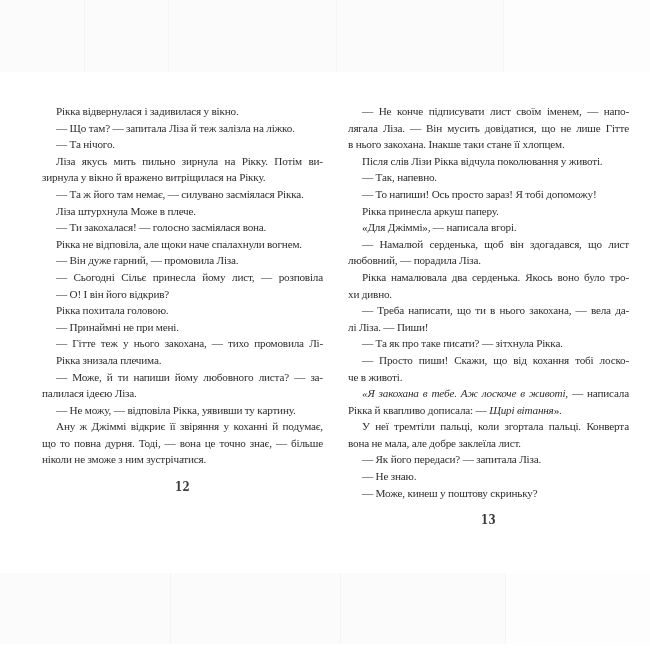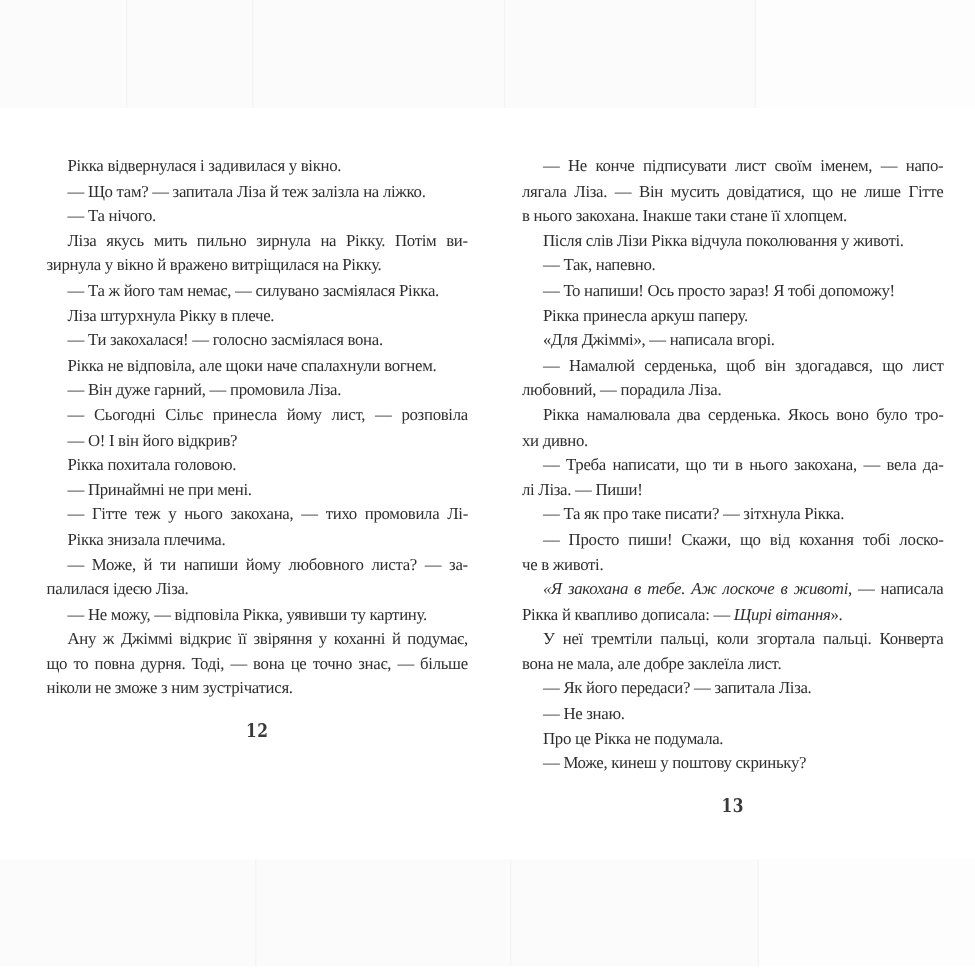--- a/index.html
+++ b/index.html
@@ -10,21 +10,21 @@
     color:var(--ink,#2e2e2e);
     overflow:hidden;
   }
   .spread{position:relative;width:650px;height:650px;background:var(--paper,#ffffff);}
   .band{position:absolute;left:0;width:650px;background:var(--band,#fbfbfb);}
   .band-top{top:0;height:72px;}
   .band-bottom{top:573px;height:71px;}
   .seam{position:absolute;top:0;bottom:0;width:1px;background:rgba(0,0,0,0.028);}
   .lightpatch{position:absolute;top:0;bottom:0;background:rgba(255,255,255,0.45);}
   .page{position:absolute;top:103px;width:281px;}
-  .page-left{left:31px;}
+  .page-left{left:42px;}
   .page-right{left:348px;}
   .textcol{width:281px;}
   .line{
     height:16.6px;line-height:16.6px;
     font-size:11.2px;letter-spacing:-0.2px;
     white-space:nowrap;
     color:var(--ink,#2e2e2e);
   }
   .line.indent{padding-left:14px;}
   .line.justify{display:flex;justify-content:space-between;}
@@ -69,21 +69,21 @@
           <span>мить</span>
           <span>пильно</span>
           <span>зирнула</span>
           <span>на</span>
           <span>Рікку.</span>
           <span>Потім</span>
           <span>ви-</span>
         </div>
         <div class="line"><span>зирнула у вікно й вражено витріщилася на Рікку.</span></div>
         <div class="line indent"><span>— Та ж його там немає, — силувано засміялася Рікка.</span></div>
-        <div class="line indent"><span>Ліза штурхнула Рікку в плече.</span></div>
+        <div class="line indent"><span>Ліза штурхнула Може в плече.</span></div>
         <div class="line indent"><span>— Ти закохалася! — голосно засміялася вона.</span></div>
         <div class="line indent"><span>Рікка не відповіла, але щоки наче спалахнули вогнем.</span></div>
         <div class="line indent"><span>— Він дуже гарний, — промовила Ліза.</span></div>
         <div class="line indent justify">
           <span>—</span>
           <span>Сьогодні</span>
           <span>Сільє</span>
           <span>принесла</span>
           <span>йому</span>
           <span>лист,</span>
@@ -250,19 +250,18 @@
           <span>тремтіли</span>
           <span>пальці,</span>
           <span>коли</span>
           <span>згортала</span>
           <span>пальці.</span>
           <span>Конверта</span>
         </div>
         <div class="line"><span>вона не мала, але добре заклеїла лист.</span></div>
         <div class="line indent"><span>— Як його передаси? — запитала Ліза.</span></div>
         <div class="line indent"><span>— Не знаю.</span></div>
-        <div class="line indent"><span>Про це Рікка не подумала.</span></div>
         <div class="line indent"><span>— Може, кинеш у поштову скриньку?</span></div>
       </div>
     <div class="pagenum">13</div>
   </div>
 
 </div>
 
 </body></html>

